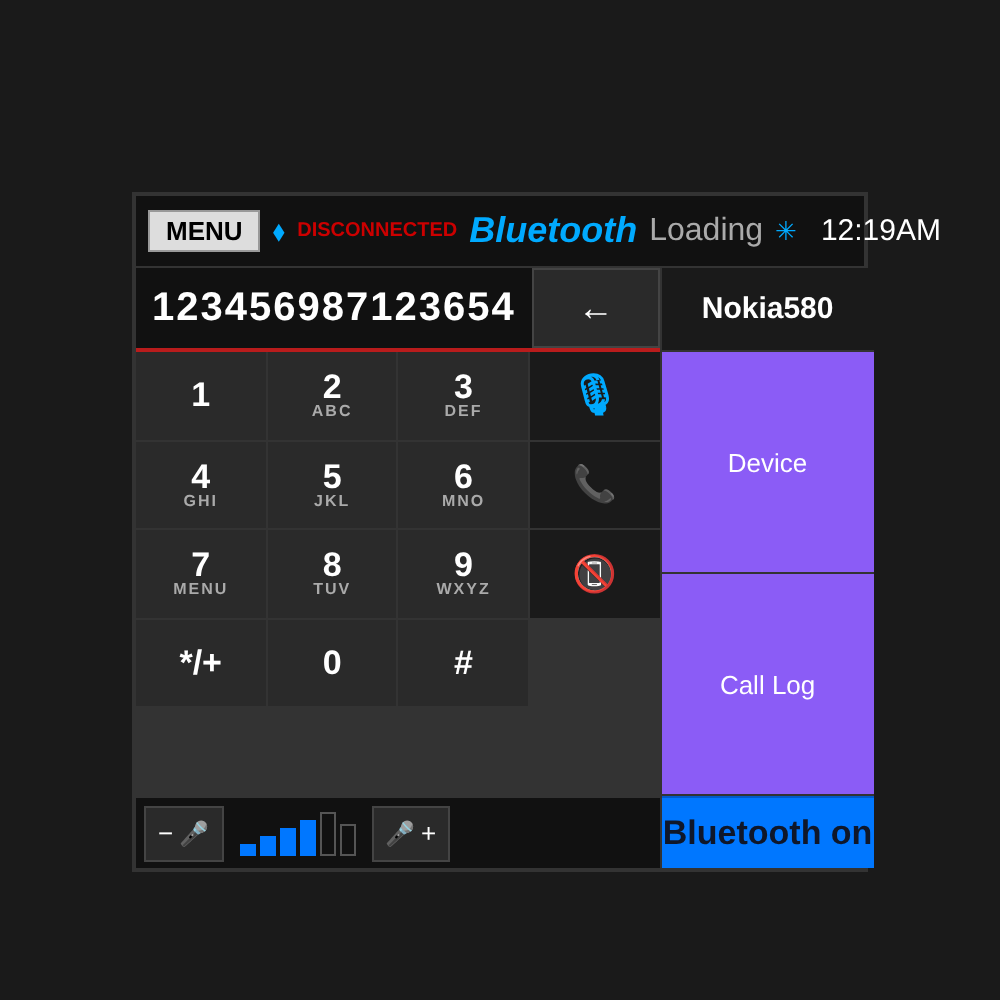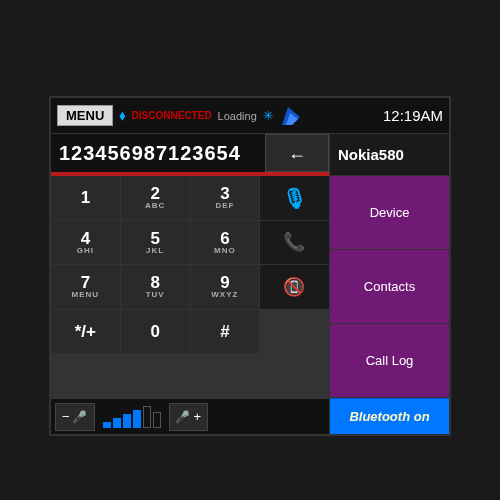--- a/index.html
+++ b/index.html
@@ -7,21 +7,21 @@
       width: 500px;
       height: 500px;
       background: #1a1a1a;
       display: flex;
       align-items: center;
       justify-content: center;
       font-family: Arial, sans-serif;
       overflow: hidden;
     }
     .screen {
-      width: 402px;
+      width: 368px;
       height: 340px;
       background: #1c1c1c;
       border: 2px solid #333;
       display: flex;
       flex-direction: column;
       margin-top: 32px;
     }
 
     
     .header {
@@ -52,21 +52,21 @@
       font-weight: bold;
     }
     .bluetooth-label {
       color: #00aaff;
       font-size: 18px;
       font-weight: bold;
       font-style: italic;
     }
     .loading-text {
       color: #aaa;
-      font-size: 11px;
+      font-size: 16px;
     }
     .loading-spinner {
       color: #00aaff;
       font-size: 13px;
     }
     .time-display {
       margin-left: auto;
       color: #fff;
       font-size: 15px;
       font-weight: normal;
@@ -83,21 +83,21 @@
     .keypad-area {
       flex: 1;
       display: flex;
       flex-direction: column;
     }
 
     
     .display-row {
       display: flex;
       height: 42px;
-      border-bottom: 4px solid #b91c1c;
+      border-bottom: 2px solid #b91c1c;
       justify-content: flex-end;
     }
     .number-display {
       flex: 1;
       background: #111;
       color: #fff;
       font-size: 20px;
       font-weight: bold;
       display: flex;
       align-items: center;
@@ -227,60 +227,60 @@
       border-left: 1px solid #333;
     }
     .device-name-row {
       height: 42px;
       background: #1a1a1a;
       color: #fff;
       font-size: 15px;
       font-weight: bold;
       display: flex;
       align-items: center;
-      padding: 0 8px;
+      padding: 0 20px;
       border-bottom: 1px solid #333;
     }
     .right-btn {
       flex: 1;
-      background: #701a75;
+      background: #8b5cf6;
       color: #fff;
       border: none;
       border-bottom: 1px solid #333;
       cursor: pointer;
       font-size: 13px;
       text-align: center;
       display: flex;
       align-items: center;
       justify-content: center;
     }
     .bluetooth-on-btn {
       height: 36px;
       background: #0077ff;
-      color: #fef9c3;
+      color: #0f172a;
       border: none;
       cursor: pointer;
-      font-size: 13px;
+      font-size: 17px;
       font-weight: bold;
       display: flex;
       align-items: center;
       justify-content: center;
       border-top: 1px solid #005acc;
-      font-style: italic;
     }
   </style>
 </head>
 <body>
 
 <div class="screen">
 
   <div class="header">
     <button class="menu-btn">MENU</button>
     <span class="bt-icon">⬧</span>
     <span class="disconnected-text">DISCONNECTED</span>
+    <span class="bluetooth-label">Bluetooth</span>
     <span class="loading-text">Loading</span>
     <span class="loading-spinner">✳</span>
     <svg width="22" height="22" viewBox="0 0 22 22">
       <polygon points="2,20 8,2 20,12 12,20" fill="#1155cc"></polygon>
       <polygon points="6,20 10,8 18,14 12,20" fill="#4488ff"></polygon>
     </svg>
     <span class="time-display">12:19AM</span>
   </div>
 
   <div class="main">
@@ -370,19 +370,18 @@
           <span style="font-size:12px;">🎤</span>
           <span>+</span>
         </button>
       </div>
 
     </div>
 
     <div class="right-panel">
       <div class="device-name-row">Nokia580</div>
       <button class="right-btn">Device</button>
-      <button class="right-btn">Contacts</button>
       <button class="right-btn">Call Log</button>
       <button class="bluetooth-on-btn">Bluetooth on</button>
     </div>
 
   </div>
 </div>
 
 </body></html>

